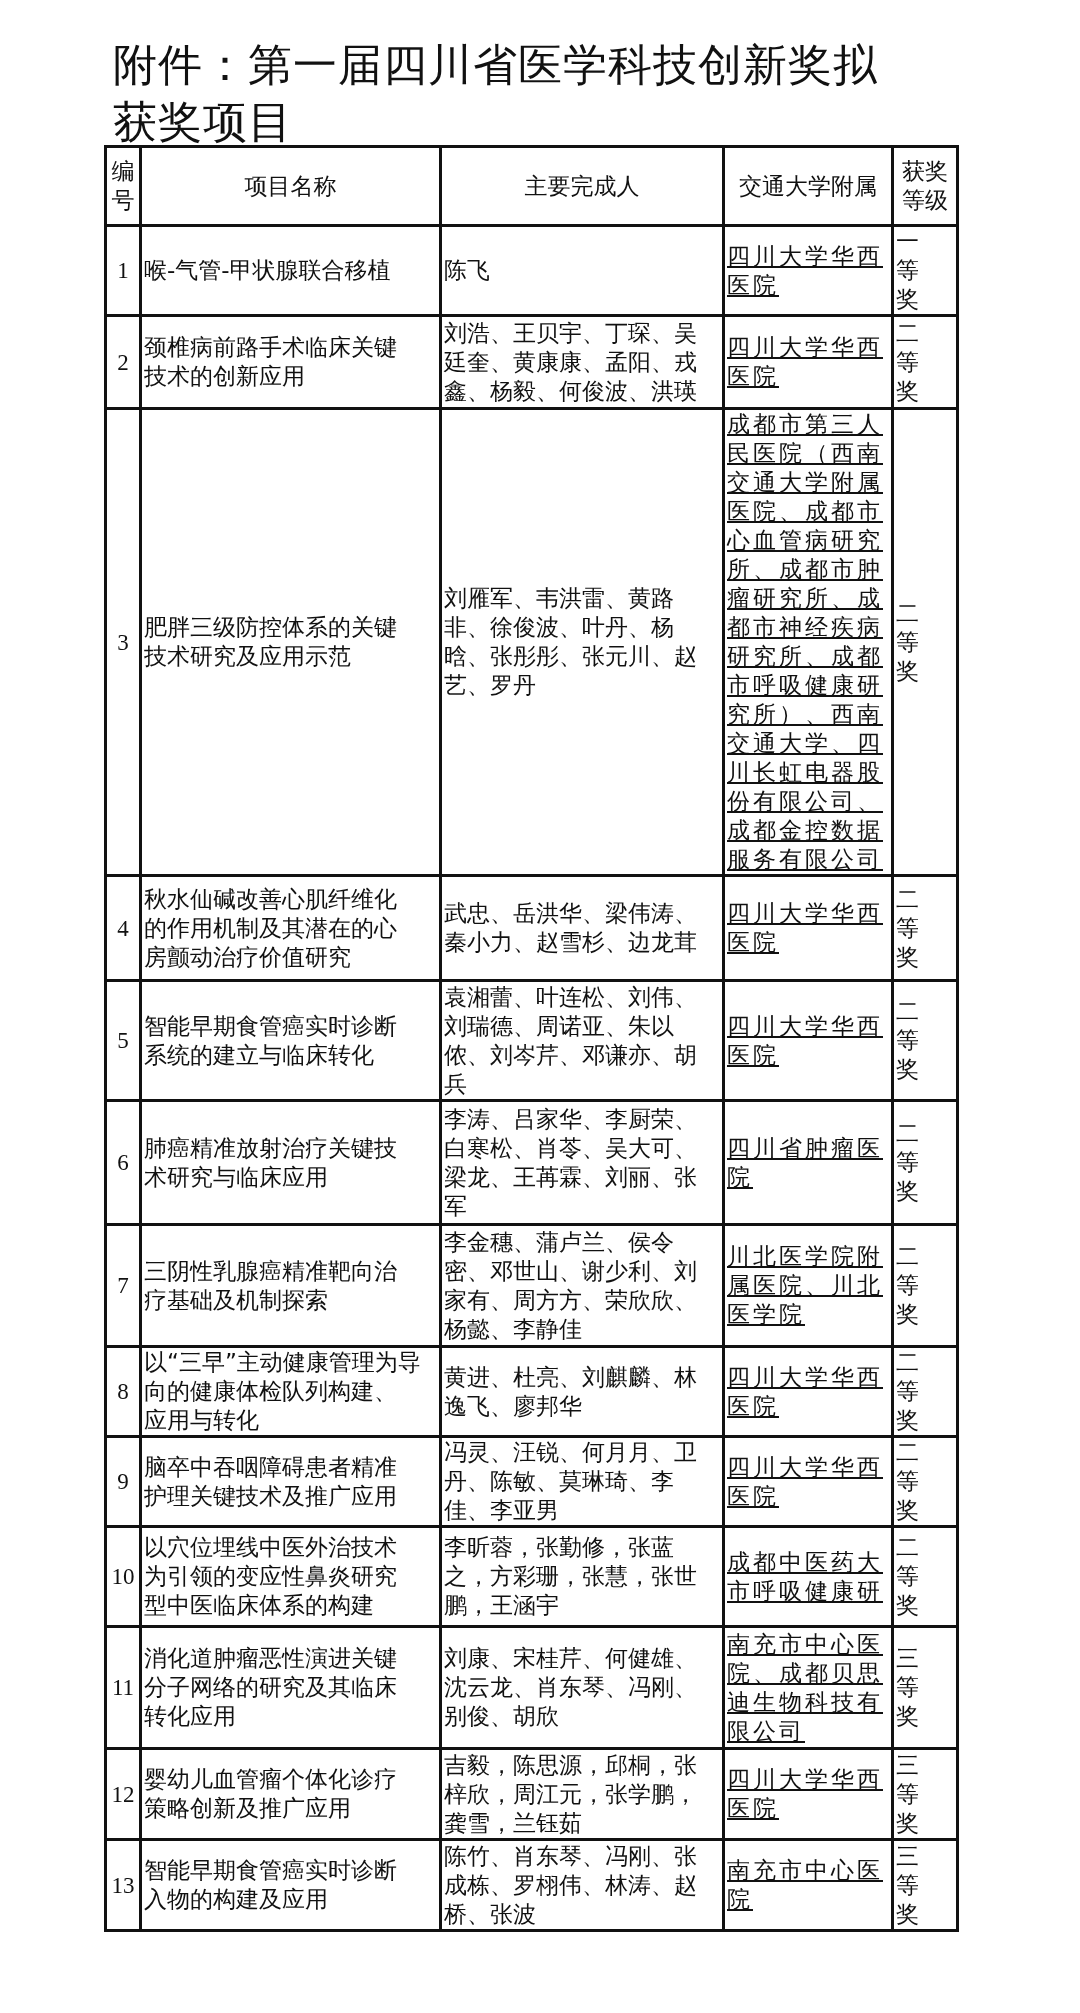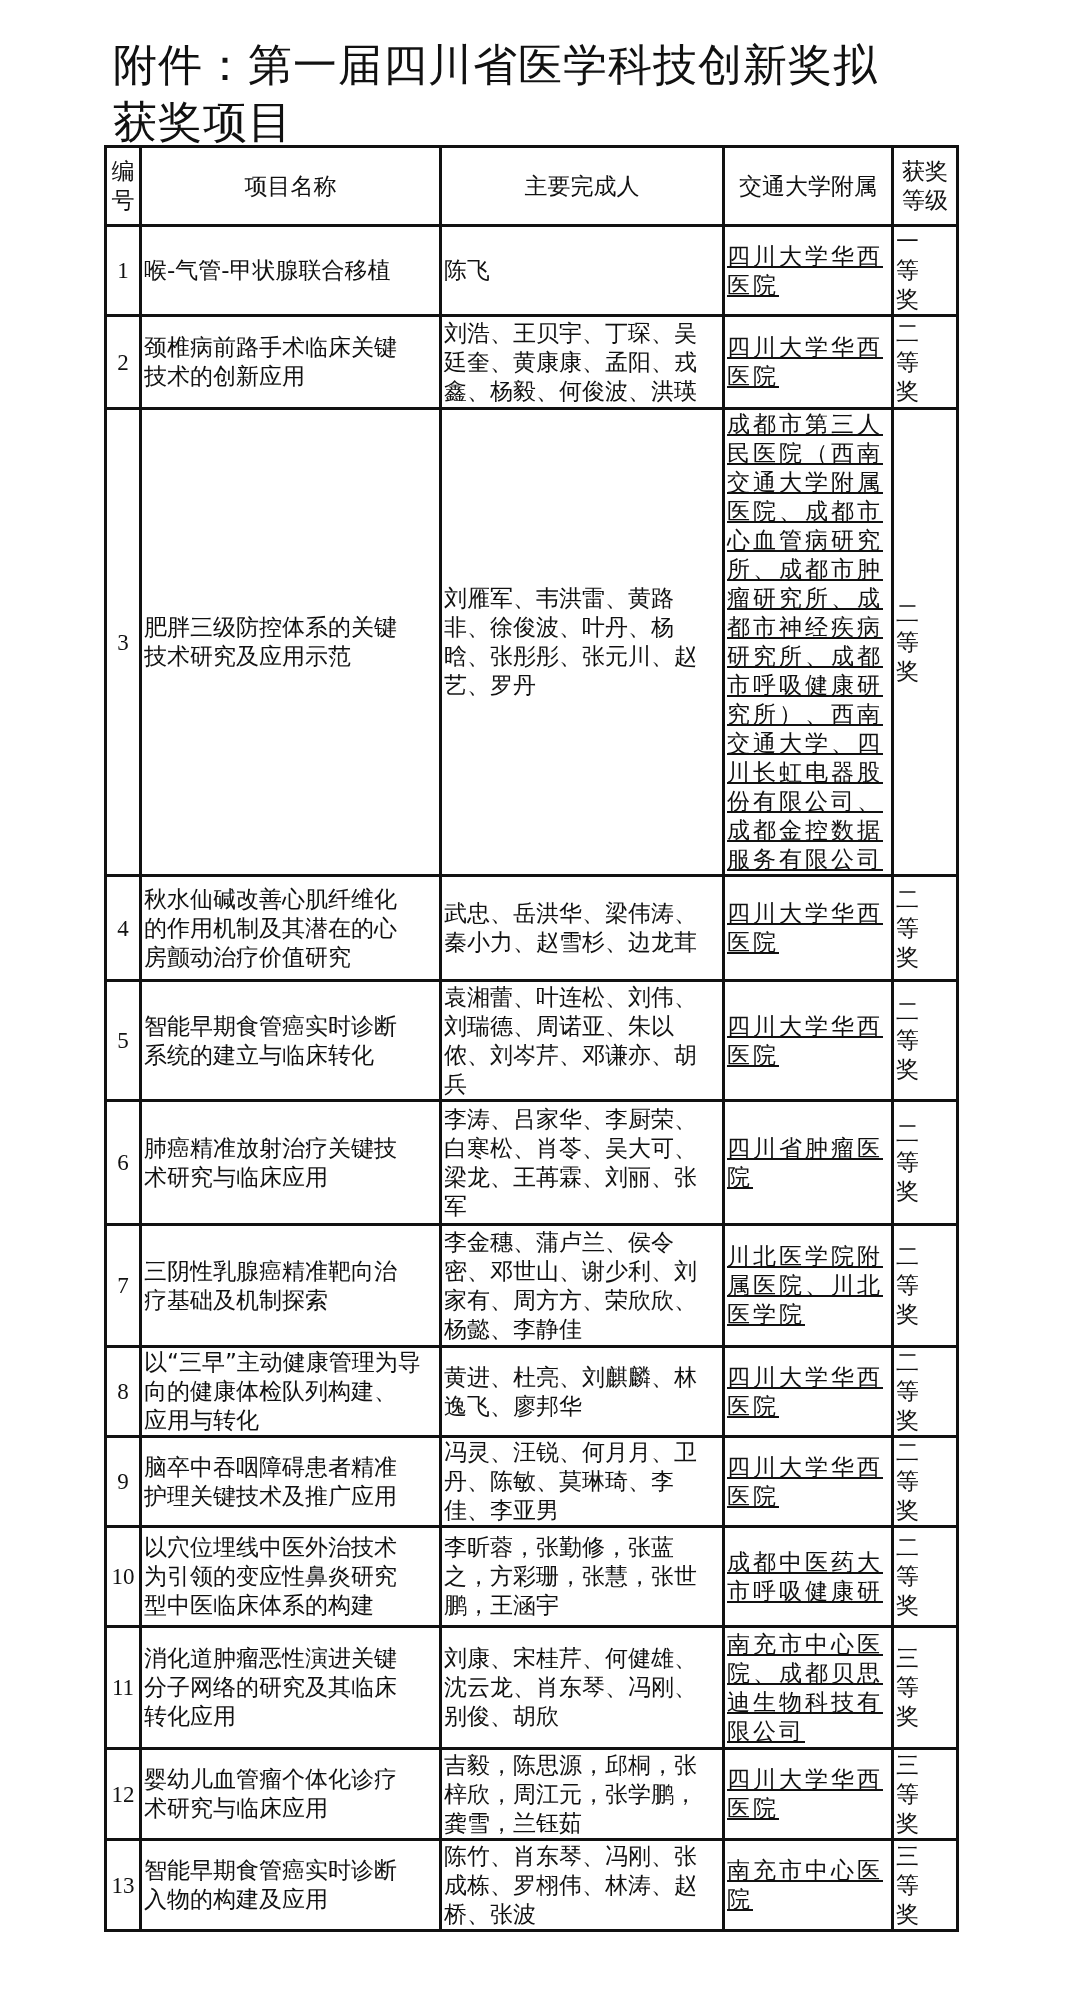--- a/index.html
+++ b/index.html
@@ -208,21 +208,21 @@
       <td class="text unit">南充市中心医
 院、成都贝思
 迪生物科技有
 限公司</td>
       <td class="text lvl">三等
 奖</td>
     </tr>
     <tr style="height:91px">
       <td class="no">12</td>
       <td class="text">婴幼儿血管瘤个体化诊疗
-术研究与临床应用</td>
+策略创新及推广应用</td>
       <td class="text">吉毅，陈思源，邱桐，张
 梓欣，周江元，张学鹏，
 龚雪，兰钰茹</td>
       <td class="text unit">四川大学华西
 医院</td>
       <td class="text lvl">三等
 奖</td>
     </tr>
     <tr style="height:91px">
       <td class="no">13</td>

